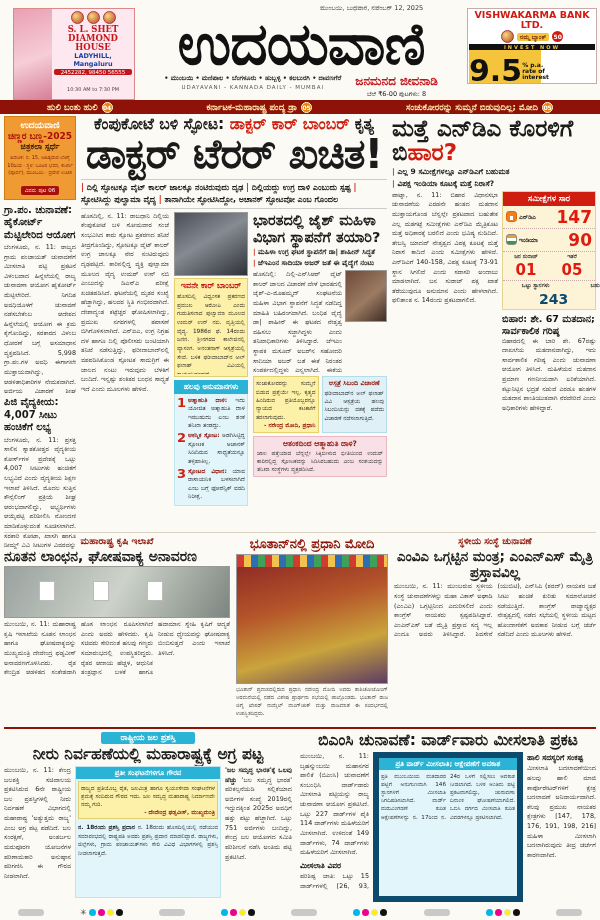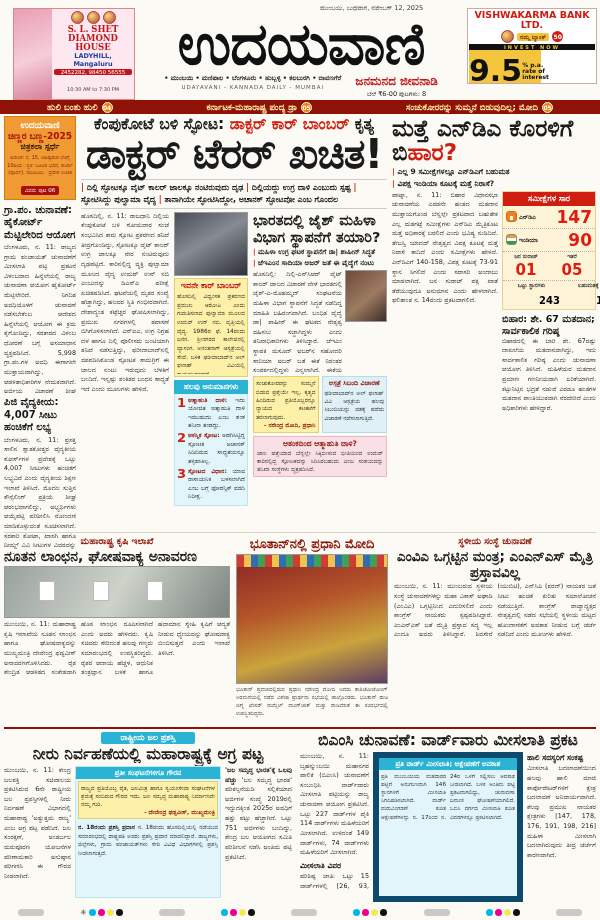--- a/index.html
+++ b/index.html
@@ -108,21 +108,21 @@
   .nda-row{display:flex;align-items:center;justify-content:space-between;padding:1px 3px;border-bottom:1px dotted #caa;}
   .nda-party{display:flex;align-items:center;gap:2px;font-size:6px;font-weight:bold;}
   .picon{width:11px;height:11px;border-radius:3px;}
   .lotus{background:radial-gradient(circle at 50% 65%,#fff 0 2px,#f07d1e 2px 100%);border:1px solid #d96a10;}
   .hand{background:linear-gradient(180deg,#f09a33 33%,#fff 33% 66%,#2f9e44 66%);border:1px solid #888;}
   .nda-big{color:#e01a0e;font-weight:bold;font-size:17px;}
   .nda-grid{display:flex;}
   .nda-cell{flex:1;text-align:center;padding:1px 0;}
   .nda-cell .lb{font-size:5.5px;font-weight:bold;color:#333;display:block;}
   .nda-cell .red{color:#e01a0e;font-weight:bold;font-size:15px;}
-  .nda-cell .blue{color:#000000;font-weight:bold;font-size:10px;margin-left:36px;}
+  .nda-cell .blue{color:#0c4a6e;font-weight:bold;font-size:14px;margin-left:36px;}
   .bihar-sub{color:#111;font-weight:bold;font-size:9.5px;line-height:1.25;margin-top:3px;}
   
   .mid-left{width:226px;flex:none;}
   .mid-modi{width:152px;flex:none;}
   .mid-right{flex:1;min-width:0;}
   .mid-head{font-size:14px;font-weight:bold;line-height:1.15;margin:1px 0 2px;}
   .unveil-ph{height:52px;background:linear-gradient(120deg,#9aa29f,#cdd3c9 50%,#7d8580);position:relative;}
   .placard{position:absolute;top:14px;width:16px;height:20px;background:#fff;border:1px solid #bbb;}
   .modi-head{color:#8e1309;font-weight:bold;font-size:13px;text-align:center;margin-bottom:2px;}
   .modi-ph{height:130px;background:linear-gradient(165deg,#8a2323,#b5562a 40%,#caa43c 70%,#5d3c63);position:relative;}

